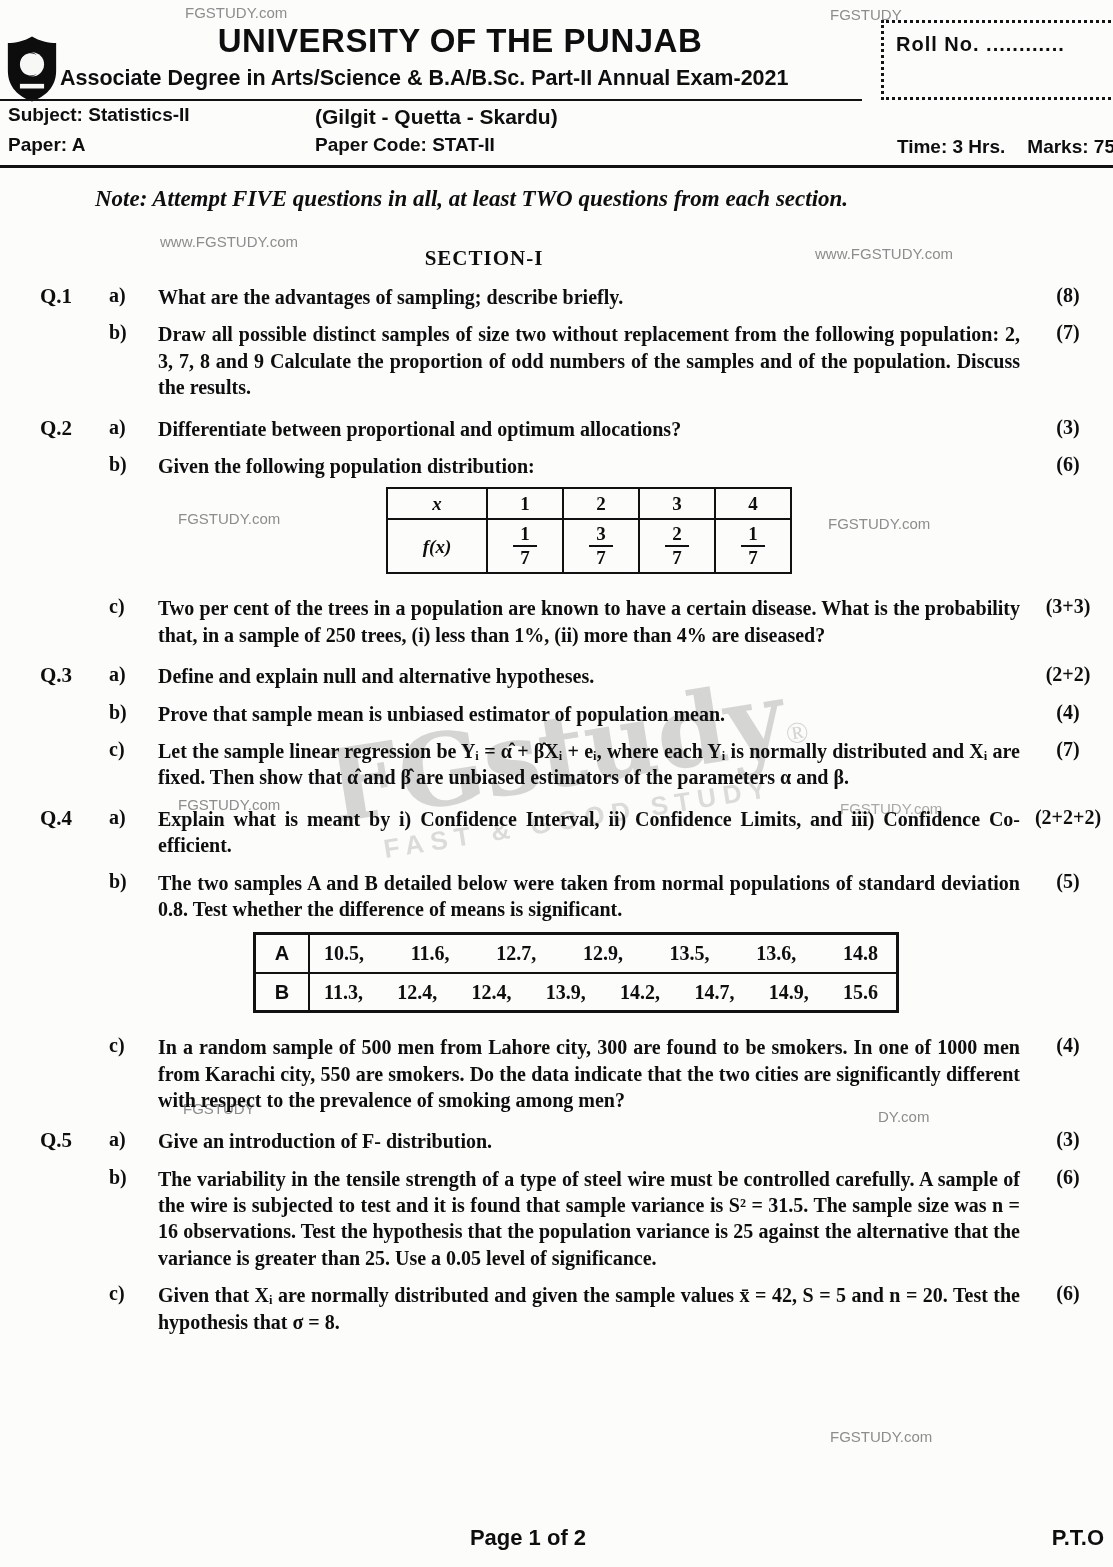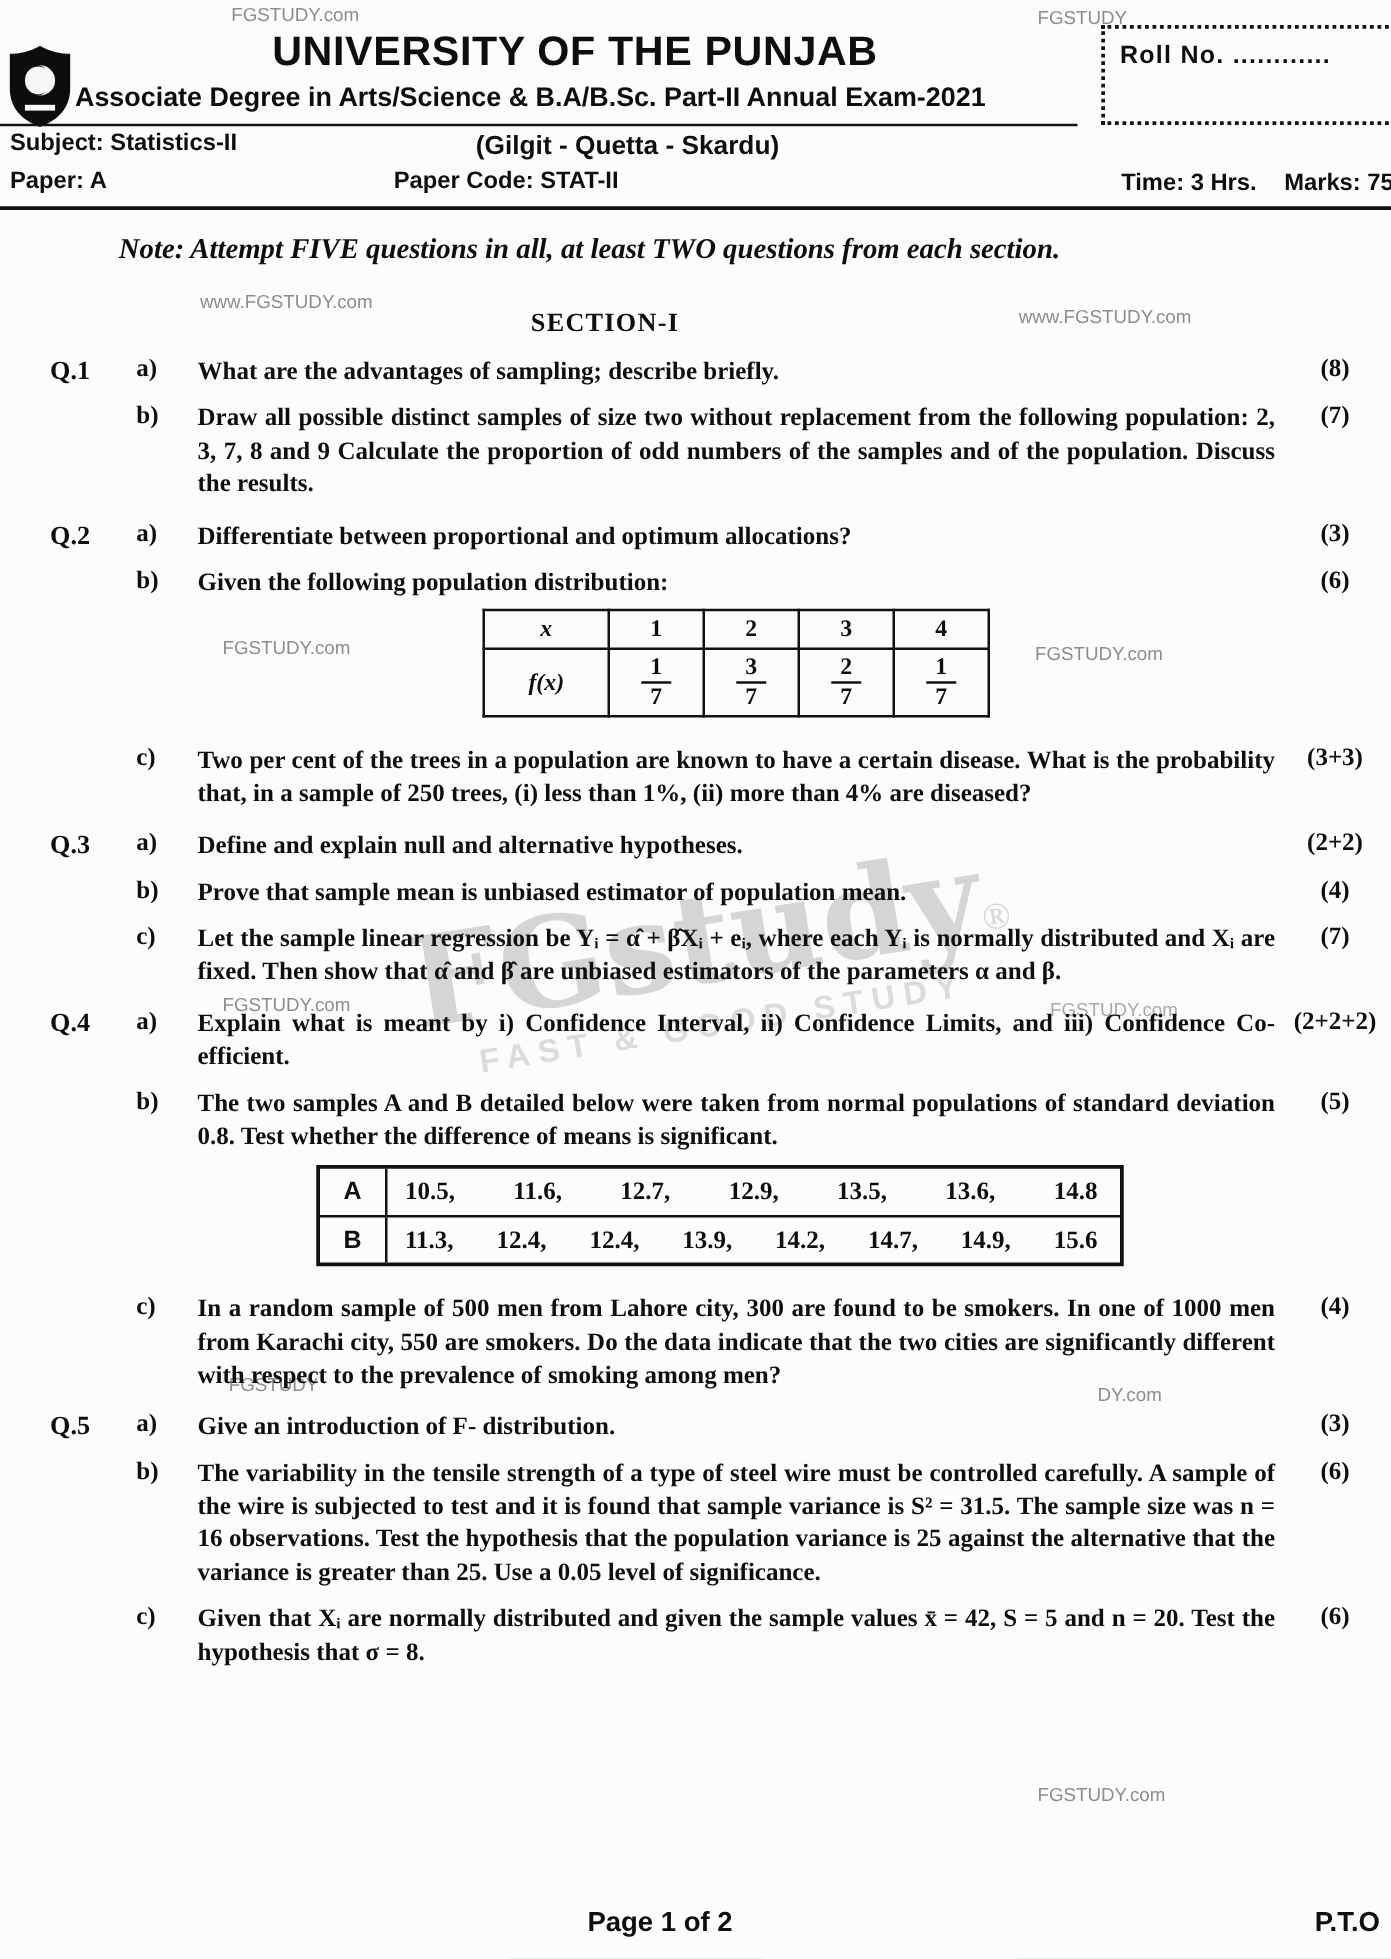--- a/index.html
+++ b/index.html
@@ -42,21 +42,21 @@
   .hline1 { left:0; top:99px; width:862px; border-top:2.5px solid #111; height:0; }
   .roll-box {
     right:12px; top:20px; width:230px; height:74px;
     border:3.5px dotted #141414; background:transparent;
   }
   .roll-box .roll-label {
     font-family:"Liberation Sans",sans-serif; font-weight:700; font-size:20px;
     padding:10px 0 0 12px; letter-spacing:1px;
   }
   .subject { left:8px; top:104px; font-family:"Liberation Sans",sans-serif; font-weight:700; font-size:19px; }
-  .center-line { left:292px; top:105px; width:420px; text-align:center; font-family:"Liberation Sans",sans-serif; font-weight:700; font-size:21px; }
+  .center-line { left:315px; top:105px; width:420px; font-family:"Liberation Sans",sans-serif; font-weight:700; font-size:21px; }
   .paper { left:8px; top:134px; font-family:"Liberation Sans",sans-serif; font-weight:700; font-size:19px; }
   .paper-code { left:315px; top:134px; font-family:"Liberation Sans",sans-serif; font-weight:700; font-size:19px; }
   .time-marks { right:14px; top:136px; font-family:"Liberation Sans",sans-serif; font-weight:700; font-size:19px; }
   .time-marks .gap { display:inline-block; width:22px; }
   .hline2 { left:0; top:165px; width:1113px; border-top:3px solid #111; height:0; }
 
   .note {
     position:absolute; z-index:2; left:95px; top:186px; width:960px;
     font-weight:bold; font-style:italic; font-size:23px;
   }

